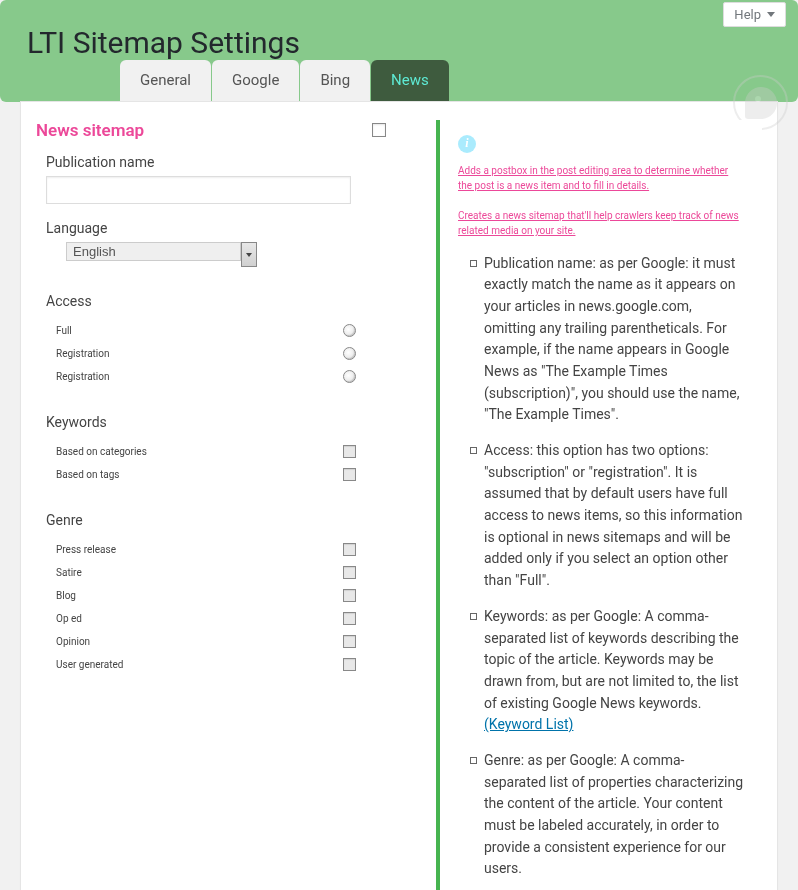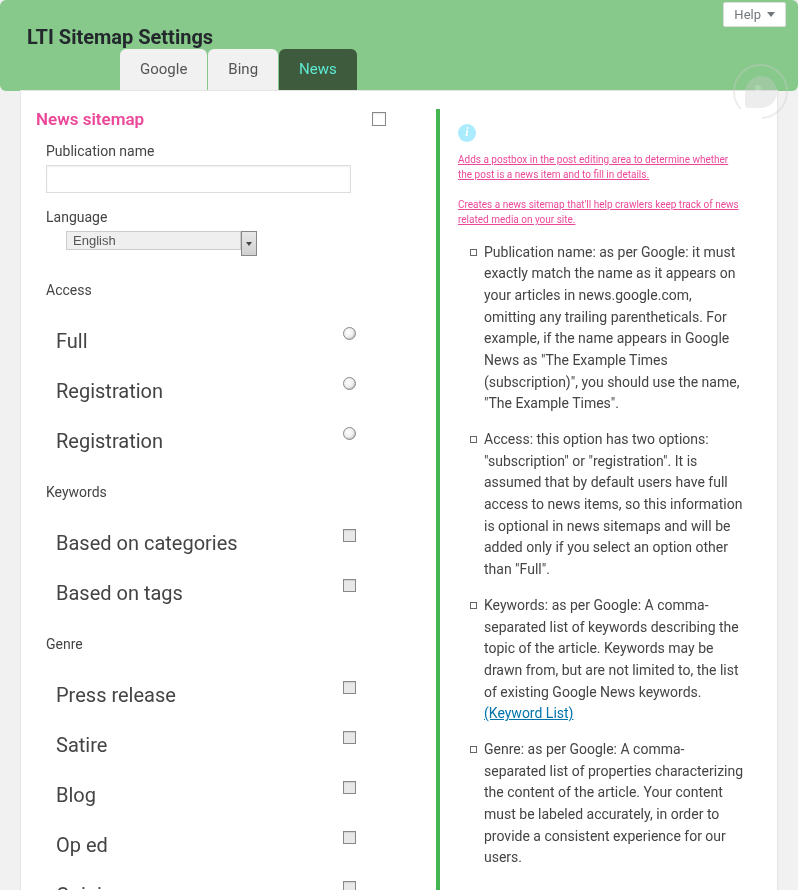--- a/index.html
+++ b/index.html
@@ -1,20 +1,20 @@
 <!DOCTYPE html>
 <html><head>
 <meta charset="utf-8">
 <style>
 * { box-sizing: border-box; margin: 0; padding: 0; }
 body { font-family: -apple-system, BlinkMacSystemFont, "Segoe UI", Roboto, "Helvetica Neue", Arial, sans-serif; background: #f1f1f1; color: #444; font-size: 14px; }
 .header-bar { background: #87c98b; width: 100%; padding: 7px; position: relative; border-radius: 6px; }
 .help-btn { position: absolute; top: 2px; right: 12px; background: #fff; border: 1px solid #ddd; padding: 4px 10px; font-size: 13px; color: #72777c; border-radius: 2px; display: flex; align-items: center; gap: 6px; }
 .help-tri { width: 0; height: 0; border-left: 4px solid transparent; border-right: 4px solid transparent; border-top: 5px solid #72777c; }
-.page-title { font-size: 20px; font-weight: 700; color: #23282d; padding: 18px 20px 35px; }
+.page-title { font-size: 30px; font-weight: 400; color: #23282d; padding: 18px 20px 35px; }
 .content-wrap { padding: 0 20px 30px; position: relative; }
 .logo-watermark { position: absolute; top: 15px; right: 10px; width: 55px; height: 55px; border: 2px solid #ccc; border-radius: 50%; display: flex; align-items: center; justify-content: center; opacity: 0.35; }
 .logo-inner { width: 32px; height: 32px; background: #ccc; border-radius: 50% 50% 50% 10%; position: relative; }
 .logo-inner::after { content: ""; position: absolute; top: 9px; left: 10px; width: 6px; height: 6px; background: #f1f1f1; border-radius: 50%; }
 .tabs { display: flex; padding-left: 100px; margin-top: -42px; margin-bottom: 0; }
 .tab { padding: 11px 20px 12px; background: #f1f1f1; border-radius: 6px 6px 0 0; margin-right: 1px; font-size: 15px; color: #555; cursor: pointer; }
 .tab.active { background: #3e5b3e; color: #5eead4; }
 .panel { background: #fff; border: 1px solid #e5e5e5; box-shadow: 0 1px 1px rgba(0,0,0,.04); margin-top: 0; padding: 18px 15px 25px; display: flex; }
 .left-col { width: 400px; padding-right: 20px; }
 .right-col { flex: 1; background: #fff; border-left: 4px solid #46b450; padding: 14px 18px; position: relative; }
@@ -22,21 +22,21 @@
 .section-check { width: 14px; height: 14px; border: 1px solid #888; display: inline-block; background: #fff; box-shadow: inset 0 1px 2px rgba(0,0,0,.1); }
 .field-group { padding: 0 10px 16px 10px; }
 .field-label { font-size: 14px; color: #444; margin-bottom: 6px; display: block; }
 .text-input { width: 100%; max-width: 305px; height: 28px; border: 1px solid #ddd; background: #fff; padding: 2px 6px; box-shadow: inset 0 1px 2px rgba(0,0,0,.07); }
 .select-wrap { display: flex; margin-left: 20px; margin-top: 5px; }
 .select-input { width: 175px; height: 19px; border: 1px solid #ccc; background: #efefef; padding: 2px 6px; font-size: 13px; color: #555; appearance: none; }
 .select-btn { width: 16px; height: 25px; border: 1px solid #888; background: linear-gradient(#e8e8e8,#d0d0d0); display: flex; align-items: center; justify-content: center; }
 .select-btn::after { content: ""; width: 0; height: 0; border-left: 3px solid transparent; border-right: 3px solid transparent; border-top: 4px solid #444; }
 .subsection-label { font-size: 14px; color: #444; margin: 10px 0 10px 0; }
 .option-row { display: flex; align-items: center; justify-content: space-between; padding: 5px 20px 5px 10px; max-width: 330px; }
-.option-row .opt-label { font-size: 20px; color: #444; margin-top: 16px; }
+.option-row .opt-label { font-size: 10px; color: #444; }
 .radio-dot { width: 13px; height: 13px; border: 1px solid #888; border-radius: 50%; background: radial-gradient(circle at 40% 40%, #fff, #ddd); box-shadow: inset -1px -1px 1px rgba(0,0,0,.15); }
 .check-box { width: 13px; height: 13px; border: 1px solid #888; background: #e8e8e8; box-shadow: inset 0 1px 1px rgba(0,0,0,.1); }
 .info-icon { width: 18px; height: 18px; background: #72dffd; border-radius: 50%; display: inline-flex; align-items: center; justify-content: center; color: #fff; font-weight: bold; font-style: italic; font-family: Georgia, serif; font-size: 12px; opacity: 0.6; margin-bottom: 10px; }
 .help-para { font-size: 10px; color: #ec4899; line-height: 1.55; margin-bottom: 14px; text-decoration: underline; }
 .help-list { list-style: none; padding-left: 12px; }
 .help-list li { font-size: 14px; color: #444; line-height: 1.55; margin-bottom: 14px; padding-left: 14px; position: relative; }
 .help-list li::before { content: ""; position: absolute; left: 0; top: 7px; width: 5px; height: 5px; border: 1px solid #666; }
 .help-link { color: #0073aa; text-decoration: underline; }
 </style>
 </head>
@@ -49,20 +49,21 @@
   </div>
   <h1 class="page-title">LTI Sitemap Settings</h1>
 </div>
 
 <div class="content-wrap">
   <div class="logo-watermark">
     <div class="logo-inner"></div>
   </div>
 
   <div class="tabs">
+    <div class="tab">General</div>
     <div class="tab">Google</div>
     <div class="tab">Bing</div>
     <div class="tab active">News</div>
   </div>
 
   <div class="panel">
     <div class="left-col">
 
       <div class="section-title">
         <span>News sitemap</span>

